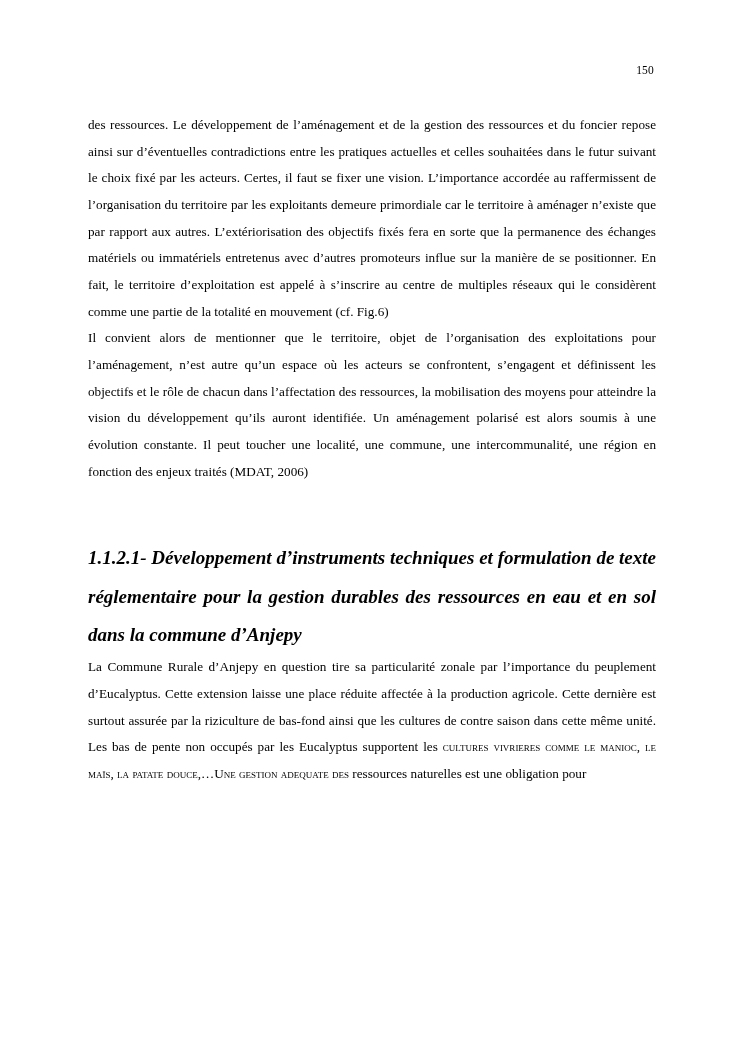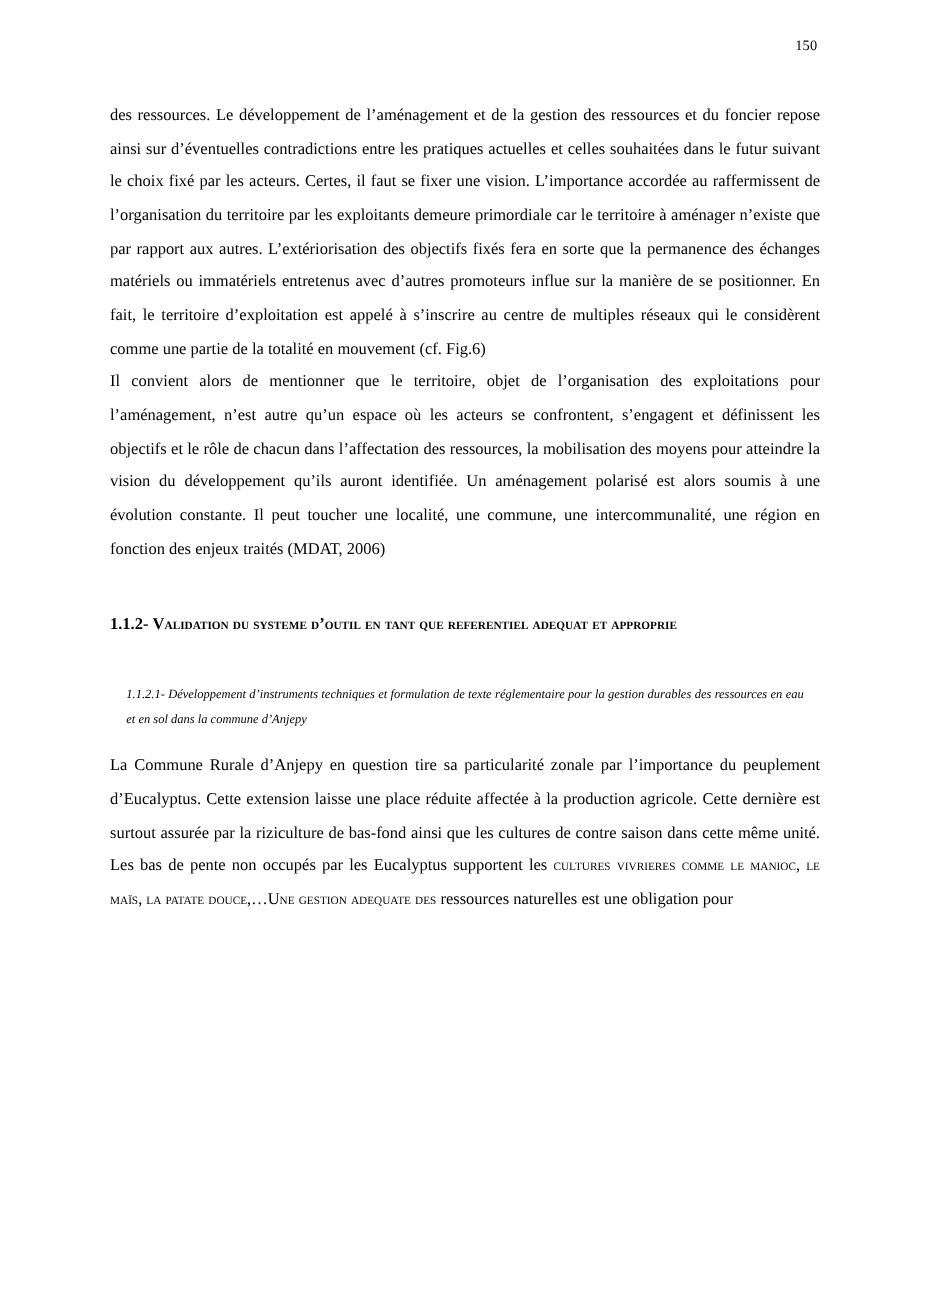--- a/index.html
+++ b/index.html
@@ -13,21 +13,21 @@
     font-family: "Liberation Serif", serif;
     color: #000000;
     position: relative;
     overflow: hidden;
   }
   .page {
     position: relative;
     width: 744px;
     height: 1053px;
     box-sizing: border-box;
-    padding: 31px 88px 40px 88px;
+    padding: 64px 88px 40px 88px;
   }
   .page-number {
     text-align: right;
     font-size: 11.5px;
     letter-spacing: 0.2px;
     margin-bottom: 36px;
     padding-right: 2px;
   }
   .body-text {
     font-size: 13.2px;
@@ -52,46 +52,45 @@
     font-size: 13.2px;
     line-height: 2.02;
     text-align: justify;
     font-weight: bold;
     margin: 0;
   }
   .smallcaps {
     font-variant: small-caps;
   }
   .heading-2 {
-    font-size: 10px;
+    font-size: 19px;
     line-height: 2.02;
     text-align: justify;
-    font-weight: normal;
+    font-weight: bold;
     font-style: italic;
-    margin: 13px;
+    margin: 0;
   }
   .italic { font-style: italic; }
   .sc-inline { font-variant: small-caps; }
 </style>
 </head>
 <body>
 
 <div class="page">
 
   <div class="page-number">150</div>
 
   <div class="body-text">
 
     <p class="para">des ressources. Le développement de l’aménagement et de la gestion des ressources et du foncier repose ainsi sur d’éventuelles contradictions entre les pratiques actuelles et celles souhaitées dans le futur suivant le choix fixé par les acteurs. Certes, il faut se fixer une vision. L’importance accordée au raffermissent de l’organisation du territoire par les exploitants demeure primordiale car le territoire à aménager n’existe que par rapport aux autres. L’extériorisation des objectifs fixés fera en sorte que la permanence des échanges matériels ou immatériels entretenus avec d’autres promoteurs influe sur la manière de se positionner. En fait, le territoire d’exploitation est appelé à s’inscrire au centre de multiples réseaux qui le considèrent comme une partie de la totalité en mouvement (cf. Fig.6)</p>
 
     <p class="para">Il convient alors de mentionner que le territoire, objet de l’organisation des exploitations pour l’aménagement, n’est autre qu’un espace où les acteurs se confrontent, s’engagent   et définissent les objectifs et le rôle de chacun dans l’affectation des ressources, la mobilisation des moyens pour atteindre la vision du développement qu’ils auront identifiée. Un aménagement polarisé est alors soumis à une évolution constante. Il peut toucher une localité, une commune, une intercommunalité, une région en fonction des enjeux traités (MDAT, 2006)</p>
 
     <div class="spacer-lg"></div>
 
-    <p class="heading-1"><span>1.1.2-</span> <span class="smallcaps">Validation du systeme d’outil en tant que referentiel adequat et approprie</span></p>
 
 
     <div class="spacer-md"></div>
 
     <p class="heading-2"><span>1.1.2.1-</span> <span>Développement d’instruments techniques et formulation de texte réglementaire pour la gestion durables des ressources en eau et en sol dans la commune d’Anjepy</span></p>
 
 
     <p class="para" id="para4"><span>La Commune Rurale d’Anjepy en question tire sa particularité zonale par l’importance du peuplement d’Eucalyptus. Cette extension laisse une place réduite affectée à la production agricole. Cette dernière est surtout assurée par la riziculture de bas-fond ainsi que les cultures de contre saison dans cette même unité. Les bas de pente non occupés par les Eucalyptus supportent les </span><span class="sc-inline">cultures vivrieres comme le manioc, le maïs, la patate douce,…Une gestion adequate des </span><span>ressources naturelles est une obligation pour</span></p>
 
   </div>

